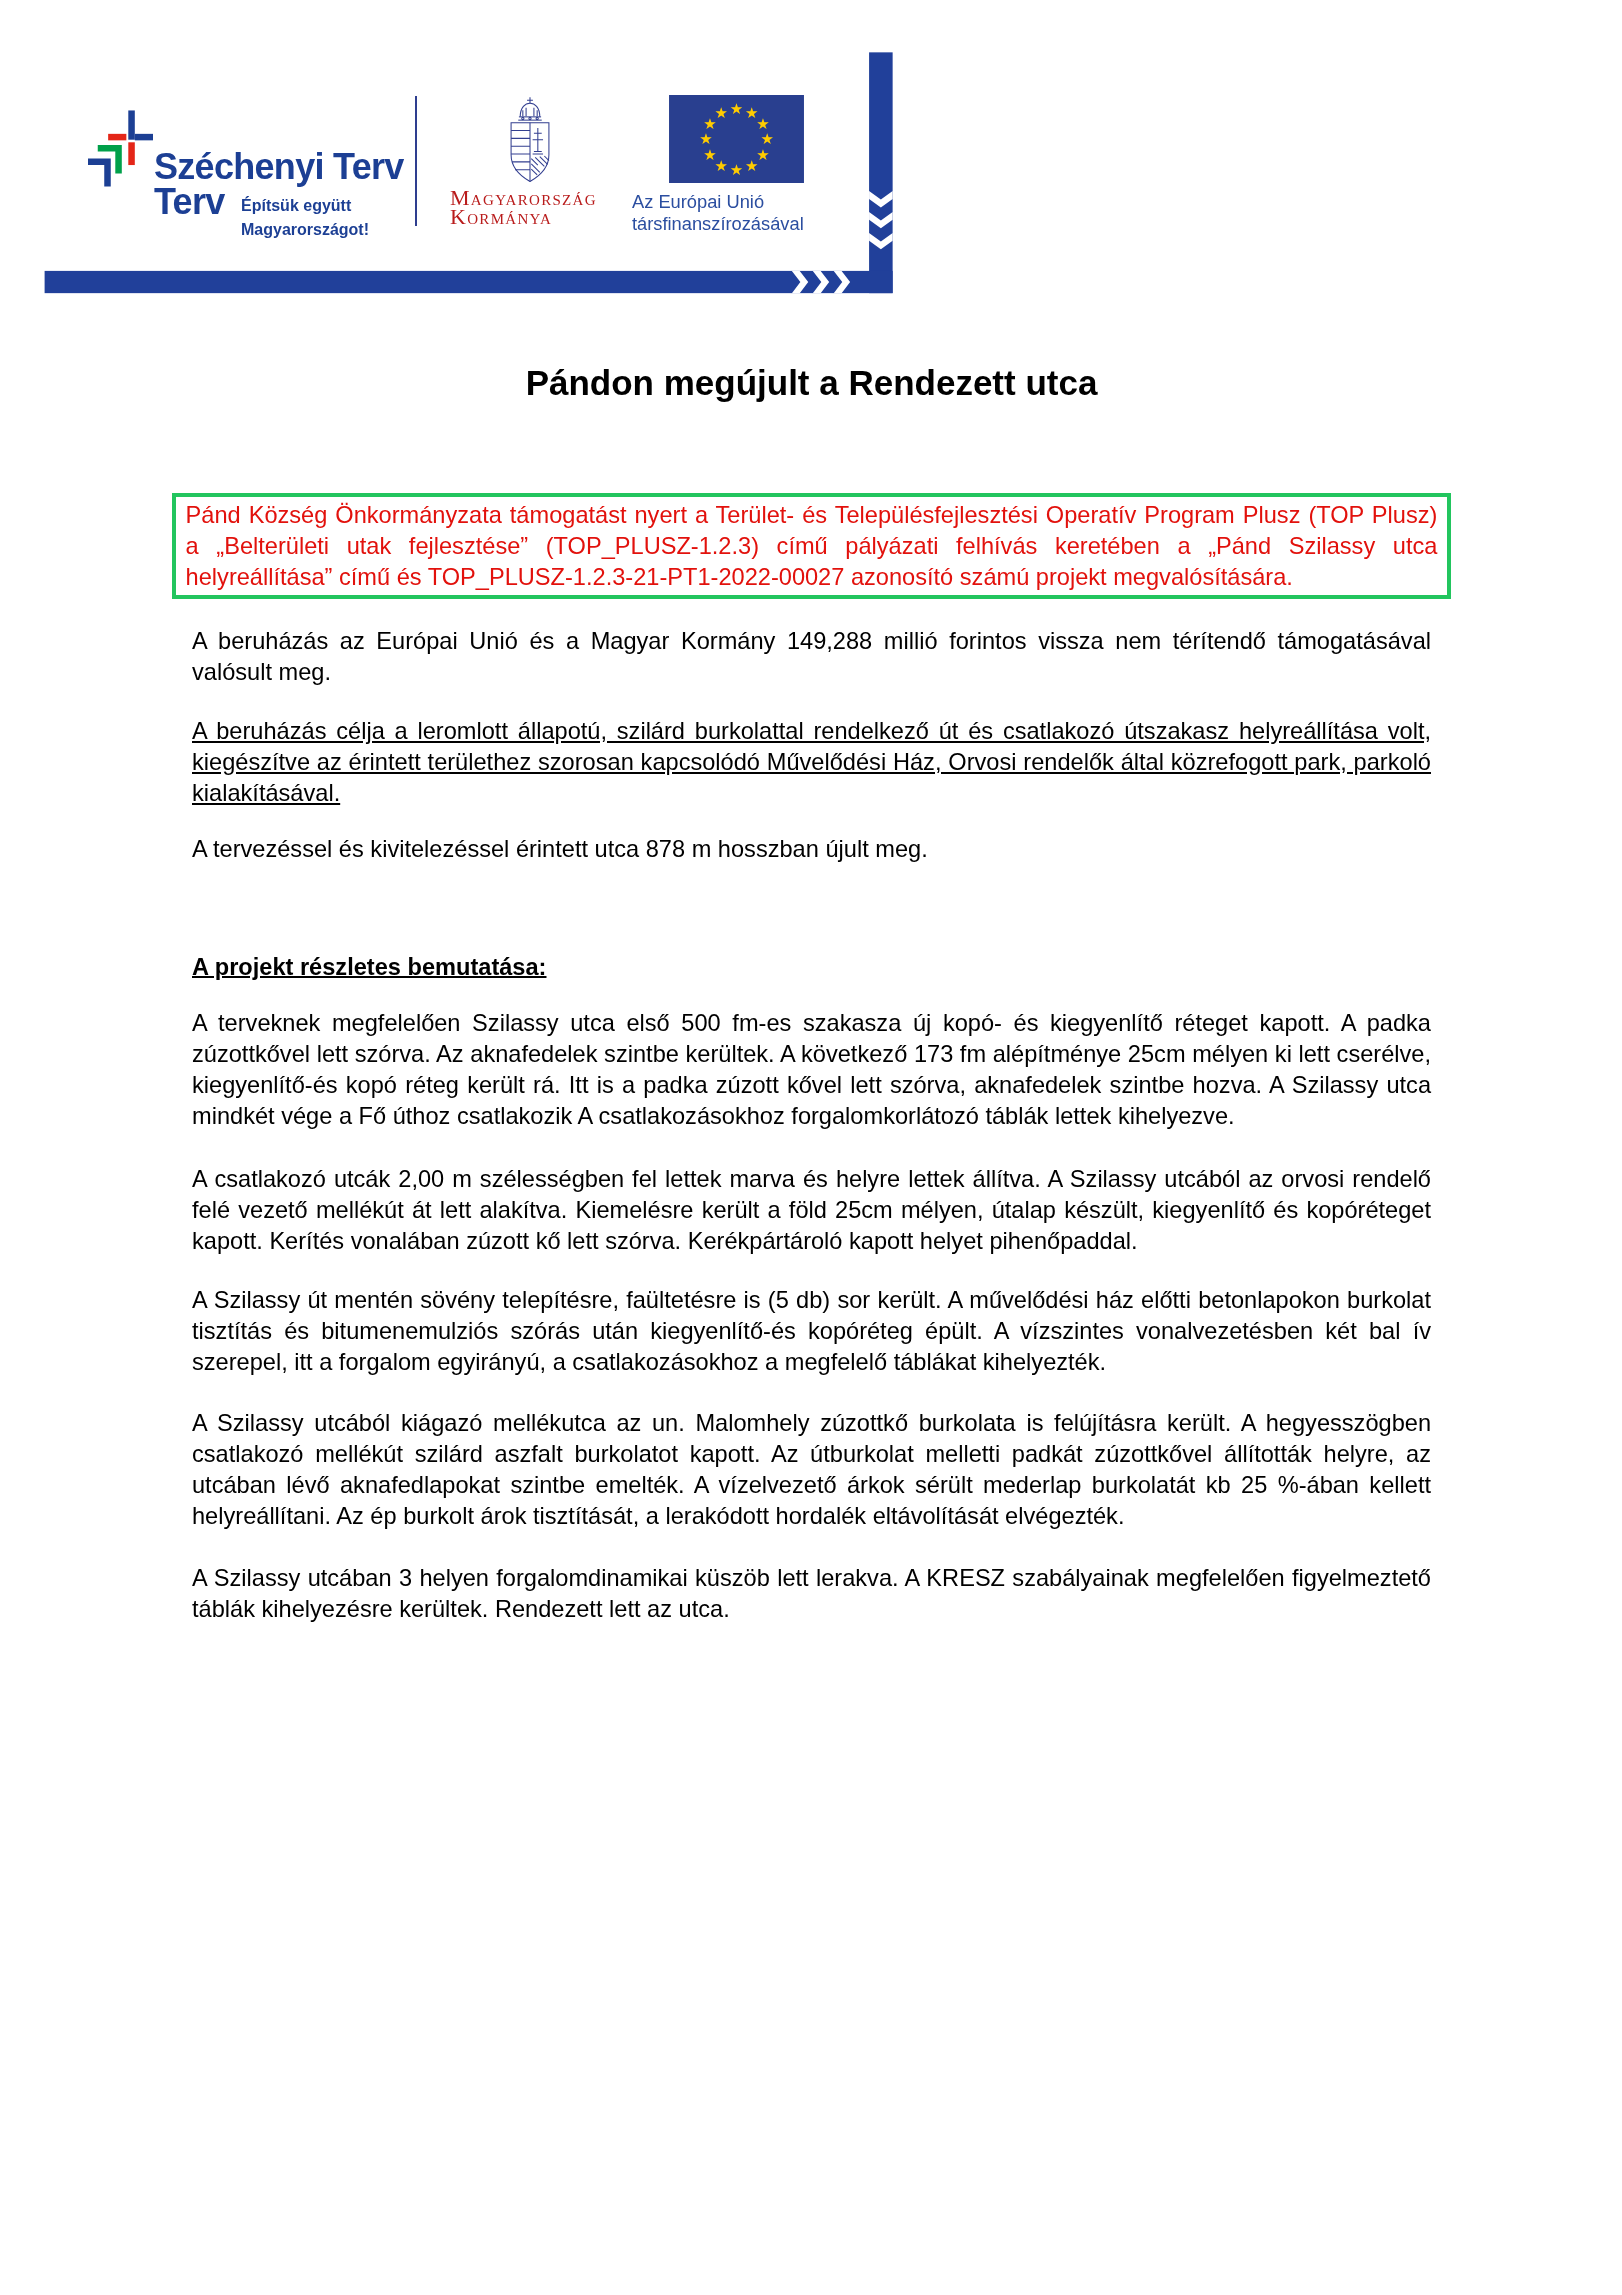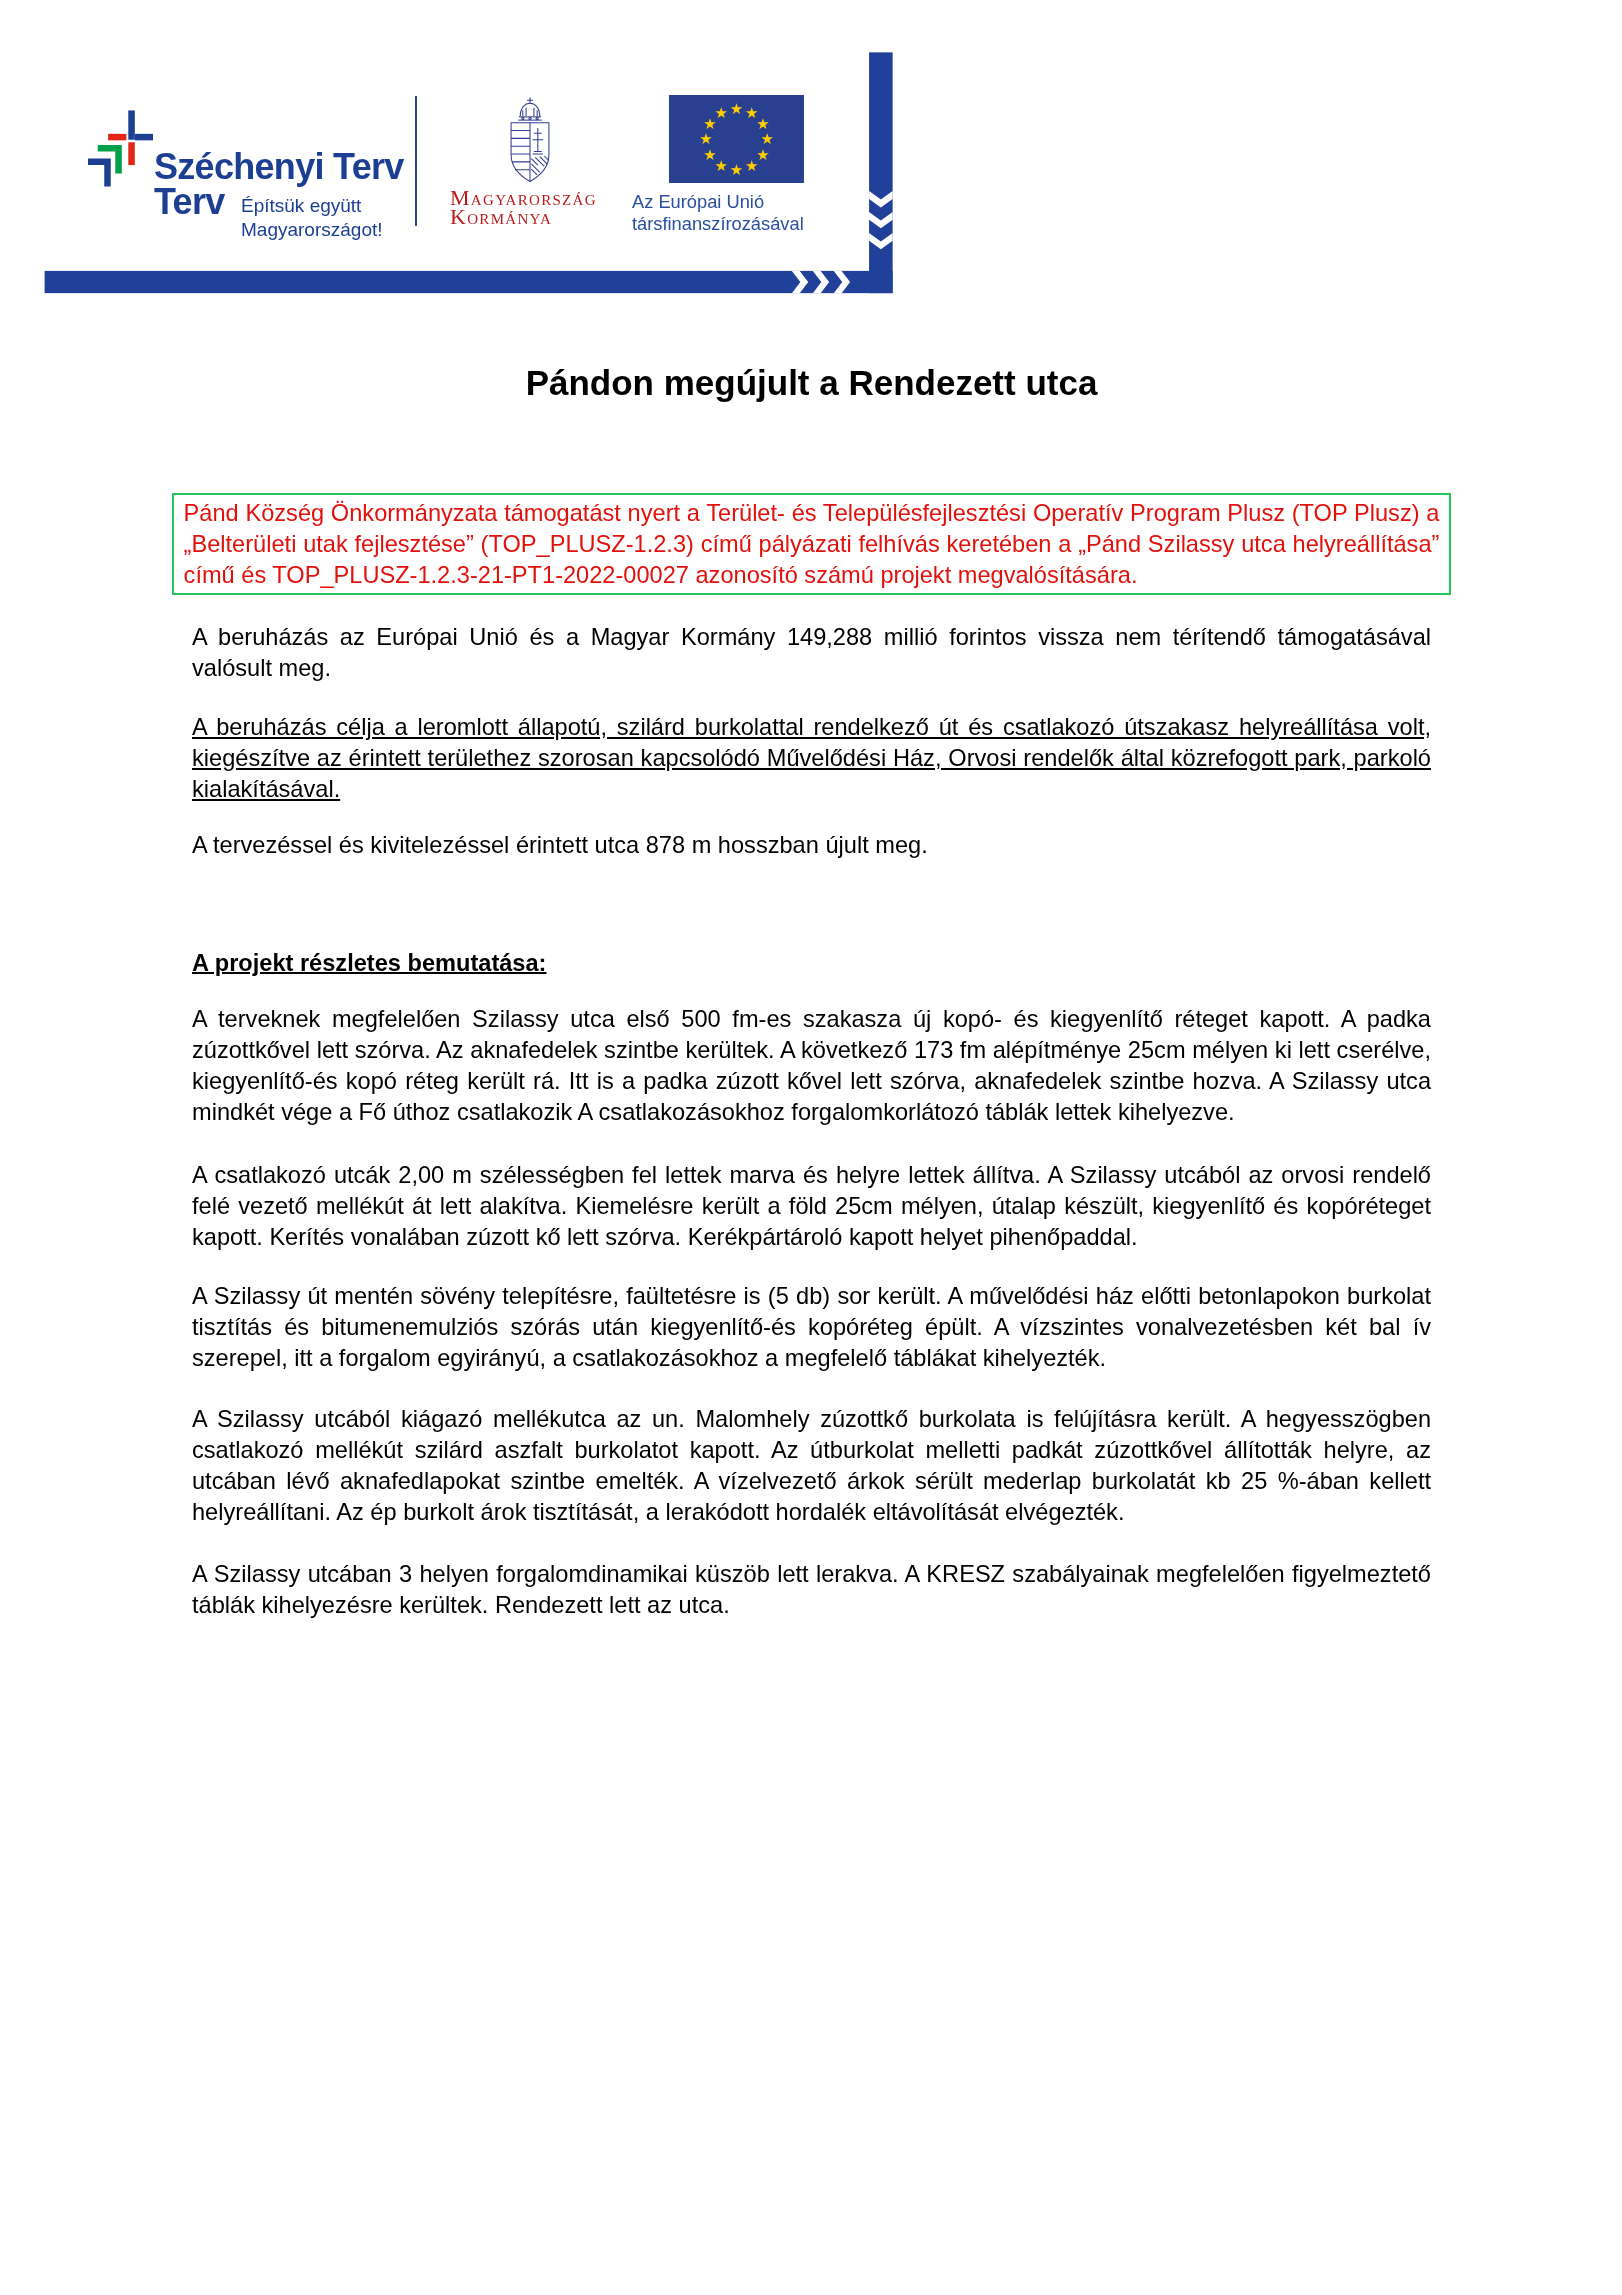--- a/index.html
+++ b/index.html
@@ -16,21 +16,21 @@
   .header{position:absolute;left:0;top:0;width:1623px;height:301px;}
   .frame-svg{position:absolute;left:0;top:0;}
   .sz-mark{position:absolute;left:88px;top:108px;}
   .sz-title{
     position:absolute;left:154px;top:149px;
     color:#1c3f94;font-weight:bold;font-size:36px;line-height:35px;
     letter-spacing:-0.7px;white-space:nowrap;
   }
   .sz-tagline{
     position:absolute;left:241px;top:194px;
-    color:#1c3f94;font-weight:normal;font-size:19px;line-height:23.6px;
+    color:#1c3f94;font-weight:bold;font-size:16px;line-height:23.6px;
     white-space:nowrap;
   }
   .divider{
     position:absolute;left:415px;top:96px;width:2px;height:130px;
     background:#2e3e8f;
   }
   .coa{position:absolute;left:505px;top:96px;}
   .gov-text{
     position:absolute;left:450px;top:188px;width:164px;
     text-align:left;
@@ -46,21 +46,21 @@
   }
   
   .content{position:absolute;left:192px;right:192px;top:362px;}
   .doc-title{
     margin:0;text-align:center;
     font-size:35px;line-height:42px;font-weight:bold;color:#000;
     letter-spacing:0;
   }
   .highlight-box{
     margin:89px -19.6px 0 -19.6px;
-    border:2px solid #22c55e;
+    border:4px solid #22c55e;
     padding:2.6px 9.2px;
     color:#e2110c;
     font-size:23.6px;line-height:31px;
     text-align:justify;
   }
   .content p{
     margin:0;
     font-size:23.6px;line-height:31px;
     text-align:justify;
   }

